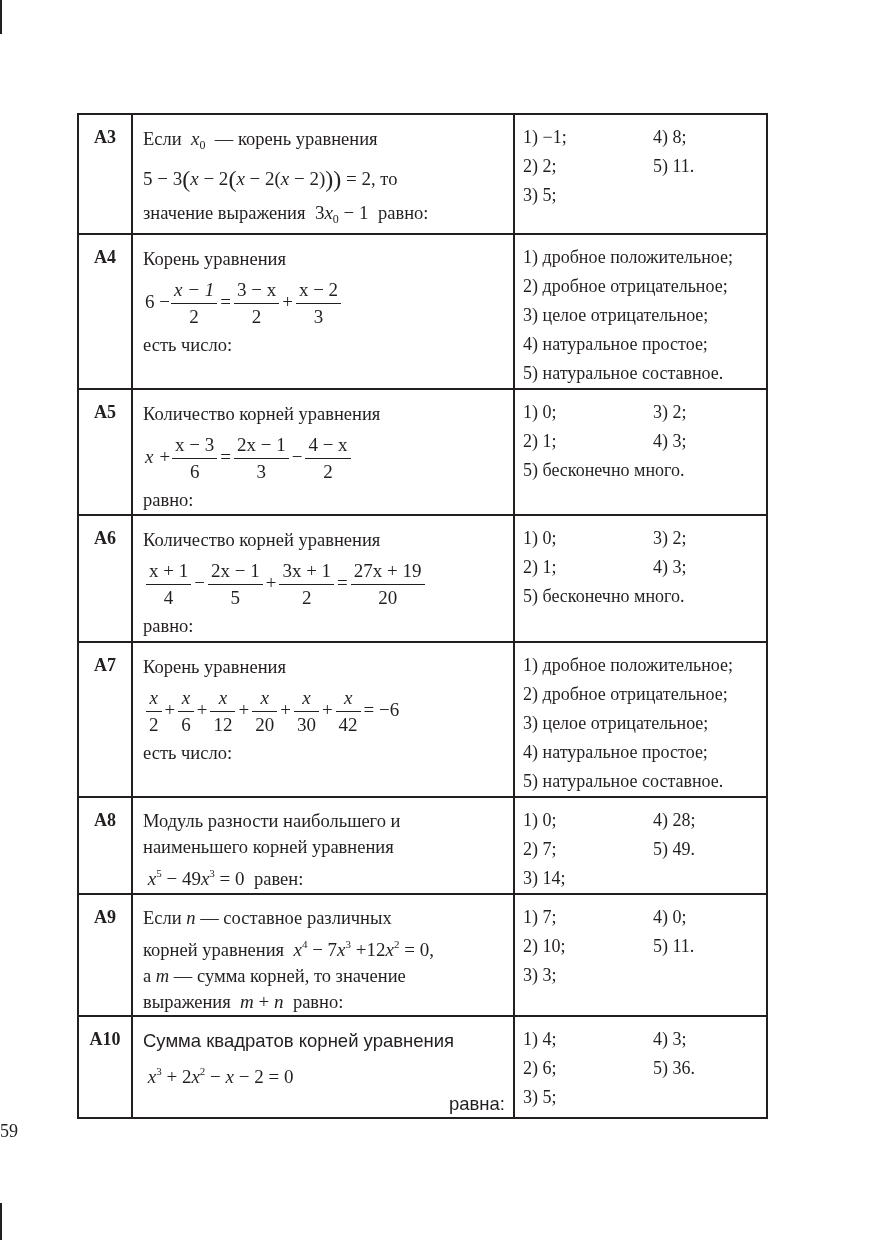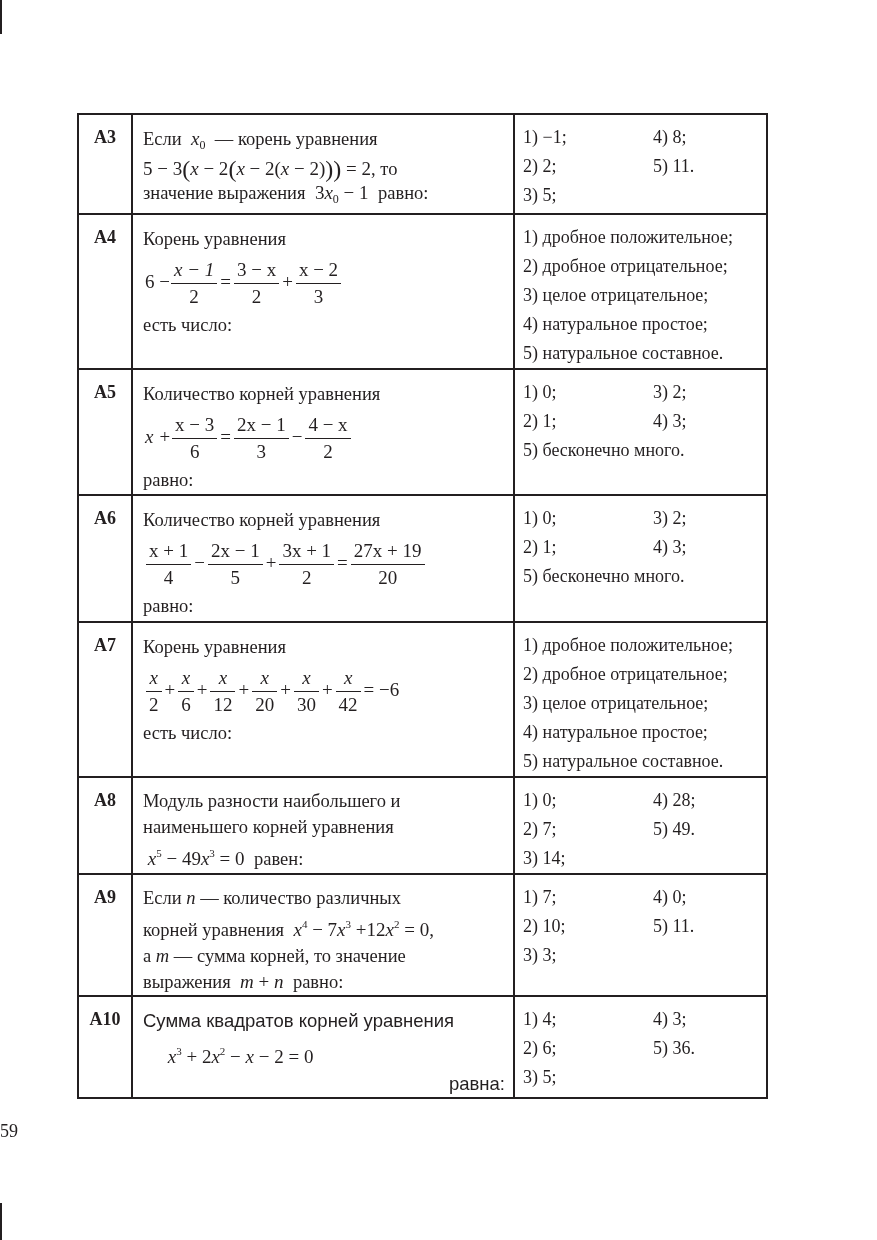--- a/index.html
+++ b/index.html
@@ -39,21 +39,21 @@
 
   <tbody>
       <tr style="height:93px;">
     <td class="num">A3</td>
     <td class="q">
       <div>
         <span>Если</span>
         <span class="math">&nbsp;<span class="mi">x</span><span class="sub">0</span>&nbsp;</span>
         <span>— корень уравнения</span>
       </div>
-      <div style="line-height:20px;">
+      <div style="line-height:40px;">
         <span class="math">5 − 3<span class="big">(</span><span class="mi">x</span> − 2<span class="big">(</span><span class="mi">x</span> − 2(<span class="mi">x</span> − 2)<span class="big">)</span><span class="big">)</span> = 2</span><span>, то</span>
       </div>
       <div>
         <span>значение выражения</span>
         <span class="math">&nbsp;<span>3</span><span class="mi">x</span><span class="sub">0</span> <span>− 1</span>&nbsp;</span>
         <span>равно:</span>
       </div>
     </td>
     <td class="a">
       <div class="grid2">
@@ -162,21 +162,21 @@
       </div>
     </td>
   </tr>
 
   <tr style="height:118px;">
     <td class="num">A9</td>
     <td class="q" style="line-height:26px;">
       <div>
         <span>Если</span>
         <span class="mi">n</span>
-        <span>— количество различных</span>
+        <span>— составное различных</span>
       </div>
       <div style="white-space:nowrap;">
         <span>корней уравнения</span>
         <span class="math">&nbsp;<span class="mi">x</span><span class="sup">4</span> <span>− 7</span><span class="mi">x</span><span class="sup">3</span> <span>+12</span><span class="mi">x</span><span class="sup">2</span> <span>= 0,</span></span>
       </div>
       <div>
         <span>а</span>
         <span class="mi">m</span>
         <span>— сумма корней, то значение</span>
       </div>
@@ -194,21 +194,21 @@
         <span>5) 11.</span>
         <span>3) 3;</span>
       </div>
     </td>
   </tr>
 
   <tr style="height:102px;">
     <td class="num">A10</td>
     <td class="q alt-font" style="line-height:28px;">
       <div>Сумма квадратов корней уравнения</div>
-      <div style="line-height:32px;margin-left:20px;">
+      <div style="line-height:32px;">
         <span class="math">&nbsp;<span class="mi">x</span><span class="sup">3</span> <span>+ 2</span><span class="mi">x</span><span class="sup">2</span> <span>−</span> <span class="mi">x</span> <span>− 2 = 0</span></span>
       </div>
       <div style="line-height:22px;text-align:right;">равна:</div>
     </td>
     <td class="a">
       <div class="grid2">
         <span>1) 4;</span>
         <span>4) 3;</span>
         <span>2) 6;</span>
         <span>5) 36.</span>

